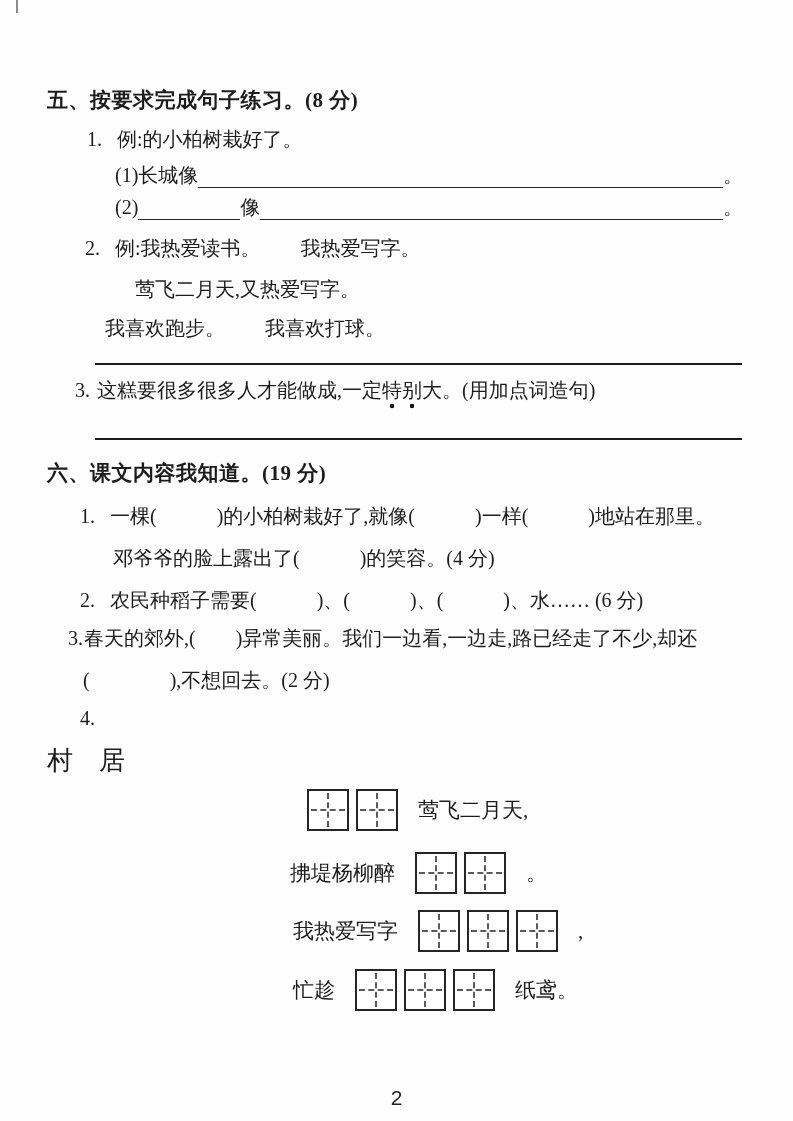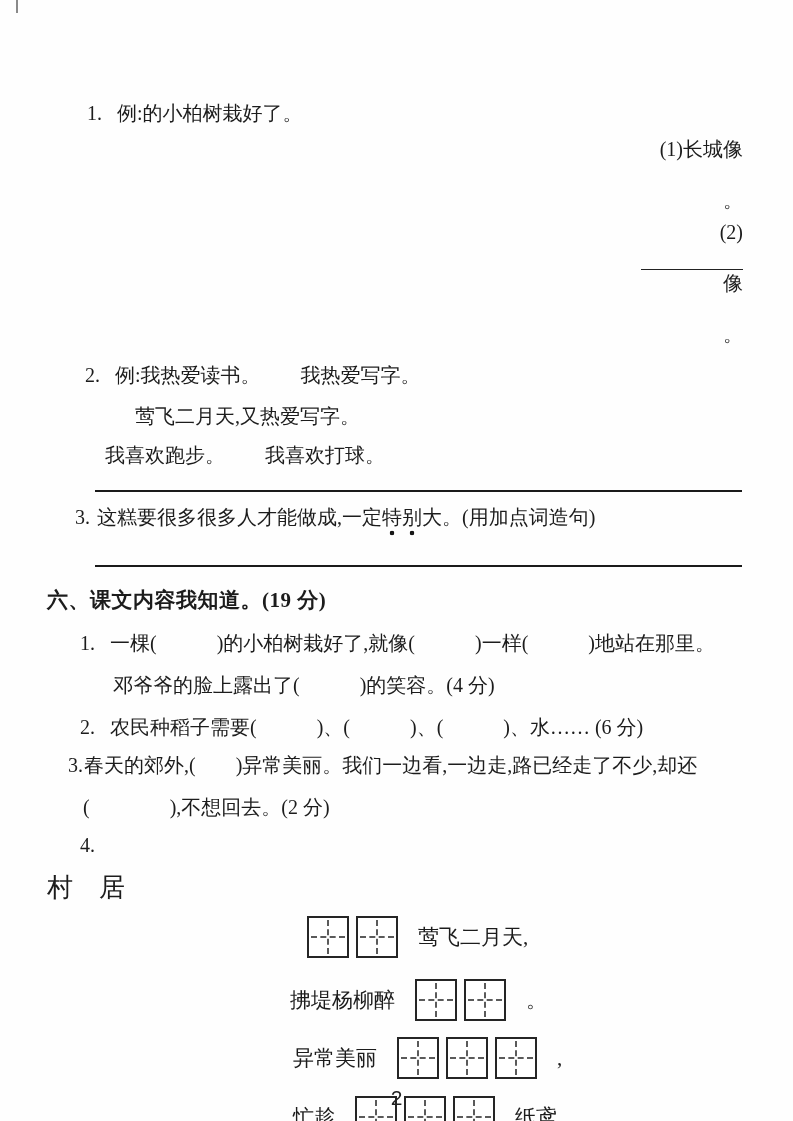--- a/index.html
+++ b/index.html
@@ -19,21 +19,21 @@
 
   .h-sec { font-size:21px; font-weight:700; line-height:26px; letter-spacing:.5px; }
   .row  { line-height:25px; }
 
   .item { display:flex; }
   .inum { flex:none; }
 
   
   .q1row   { margin-top:14px; margin-left:40px; }
   .q1 .inum { width:30px; }
-  .sub     { margin-top:10px; margin-left:68px; display:flex; align-items:flex-end; line-height:26px;flex-direction:column; }
+  .sub     { margin-top:10px; margin-left:68px; display:flex; align-items:flex-end; line-height:26px; }
   .sub + .sub { margin-top:6px; }
   .blank   { border-bottom:1.6px solid #222; height:24px; }
   .blank.grow { flex:1 1 auto; }
   .blank.fixed { flex:none; width:102px; }
   .q2row   { margin-top:16px; margin-left:38px; }
   .q2 .inum { width:30px; }
   .q2ans   { margin-top:16px; margin-left:88px; }
   .q2prompt{ margin-top:14px; margin-left:58px; }
   .ansline { margin-top:22px; margin-left:48px; width:647px; height:0; border-bottom:2px solid #1a1a1a; }
   .ansline2{ margin-top:26px; }
@@ -82,20 +82,21 @@
   .page-num { position:absolute; left:0; right:0; top:1086px; text-align:center; font-size:21px; font-family:"Liberation Sans","DejaVu Sans",sans-serif; color:#222; }
 </style>
 </head>
 <body>
 
 <div class="sheet">
   <div class="corner-mark"></div>
 
   <div class="content">
 
+    <div class="h-sec">五、按要求完成句子练习。(8 分)</div>
 
     <div class="row item q1 q1row">
       <span class="inum">1.</span>
       <span>例:的小柏树栽好了。</span>
     </div>
 
     <div class="sub">
       <span>(1)长城像</span>
       <span class="blank grow"></span>
       <span>。</span>
@@ -161,21 +162,21 @@
     <div class="prow prow2">
       <span class="ptext">拂堤杨柳醉</span>
       <span class="boxes">
           <span class="tzg"></span>
           <span class="tzg"></span>
         </span>
       <span class="ptext">。</span>
     </div>
 
     <div class="prow prow3">
-      <span class="ptext">异常美丽</span>
+      <span class="ptext">我热爱写字</span>
       <span class="boxes">
           <span class="tzg"></span>
           <span class="tzg"></span>
           <span class="tzg"></span>
         </span>
       <span class="ptext">,</span>
     </div>
 
     <div class="prow prow4">
       <span class="ptext">忙趁</span>

